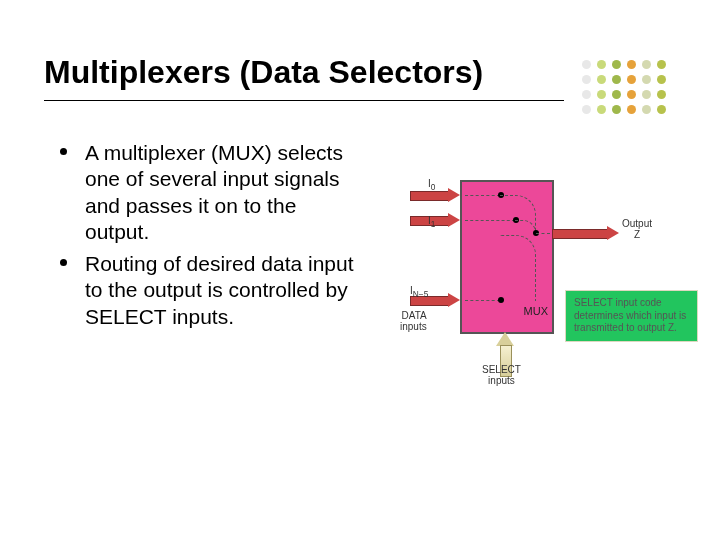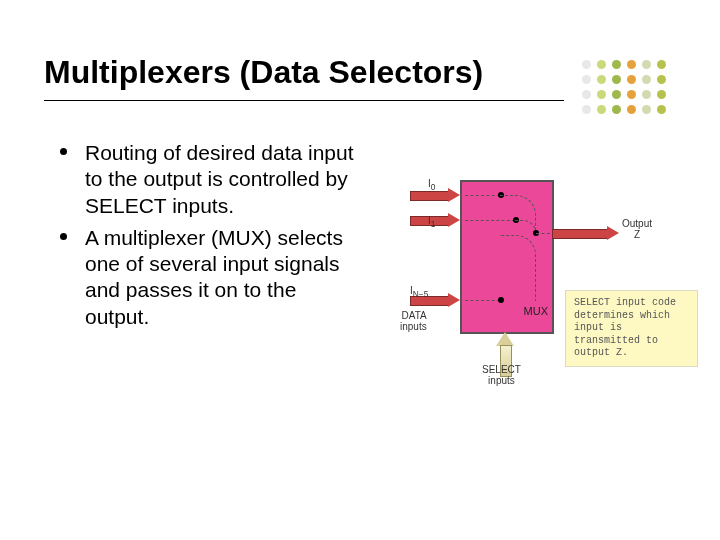--- a/index.html
+++ b/index.html
@@ -167,28 +167,27 @@
   }
   .dash-curve {
     position: absolute;
     border: 1.2px dashed #555;
     border-left: none;
     border-bottom: none;
     border-radius: 0 20px 0 0;
   }
   .note-box {
     position: absolute;
-    background: #fef9c3;
+    background: #22c55e;
     border: 1px solid #ddd8c0;
     font-size: 10px;
     color: #555;
     padding: 6px 8px;
     width: 115px;
     line-height: 1.25;
-    font-family: Liberation Mono, monospace;
   }
 </style>
 </head>
 <body>
 
 <div class="slide">
 
   <div class="title">Multiplexers (Data Selectors)</div>
   <div class="rule"></div>
 
@@ -215,25 +214,25 @@
       <span class="dc2"></span>
       <span class="dc3"></span>
       <span class="dc4"></span>
       <span class="dc5"></span>
       <span class="dc6"></span>
   </div>
 
   <div class="body">
     <div class="bullet-row">
       <div class="bullet-dot"></div>
-      <div class="bullet-text">Routing of desired data input to the output is controlled by SELECT inputs.</div>
+      <div class="bullet-text">A multiplexer (MUX) selects one of several input signals and passes it on to the output.</div>
     </div>
     <div class="bullet-row">
       <div class="bullet-dot"></div>
-      <div class="bullet-text">A multiplexer (MUX) selects one of several input signals and passes it on to the output.</div>
+      <div class="bullet-text">Routing of desired data input to the output is controlled by SELECT inputs.</div>
     </div>
   </div>
 
   <div class="diagram">
 
     <div class="mux-box">
       <div class="mux-label">MUX</div>
     </div>
 
     <div class="in-arrow" style="left:40px; top:35px;">

